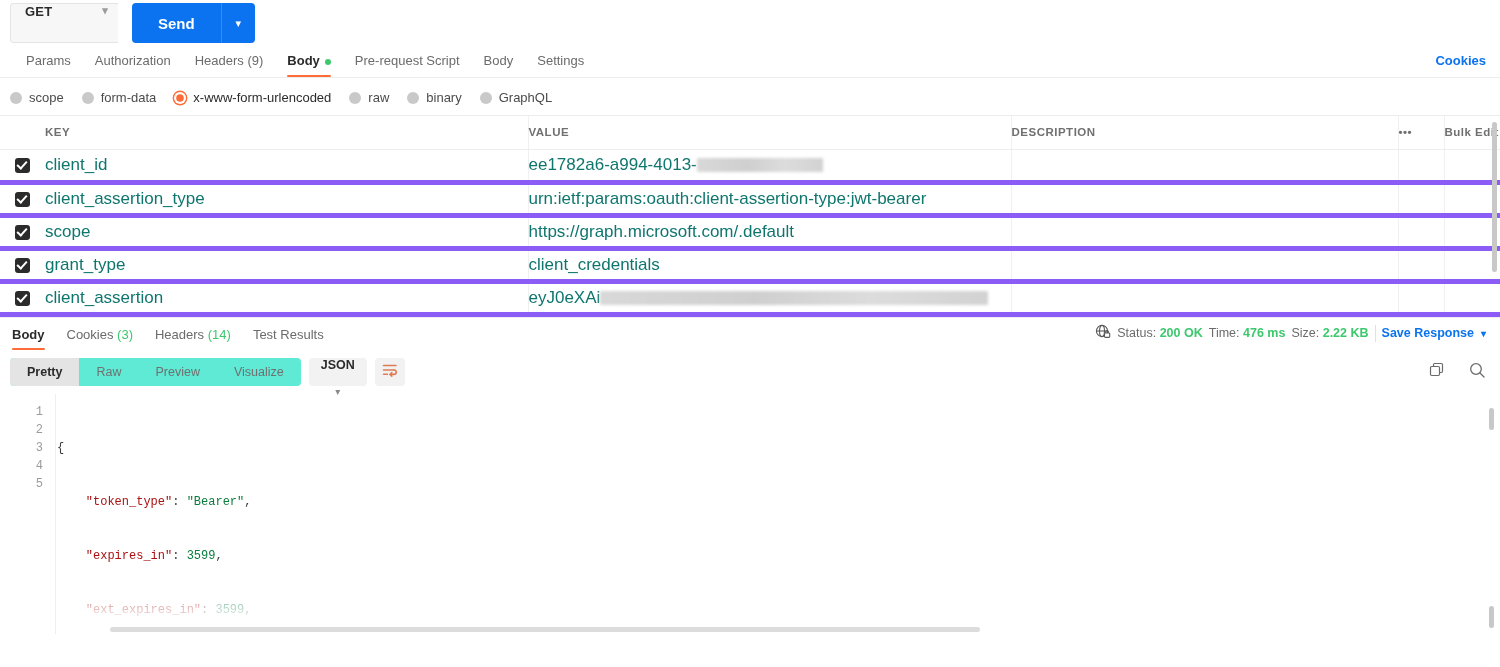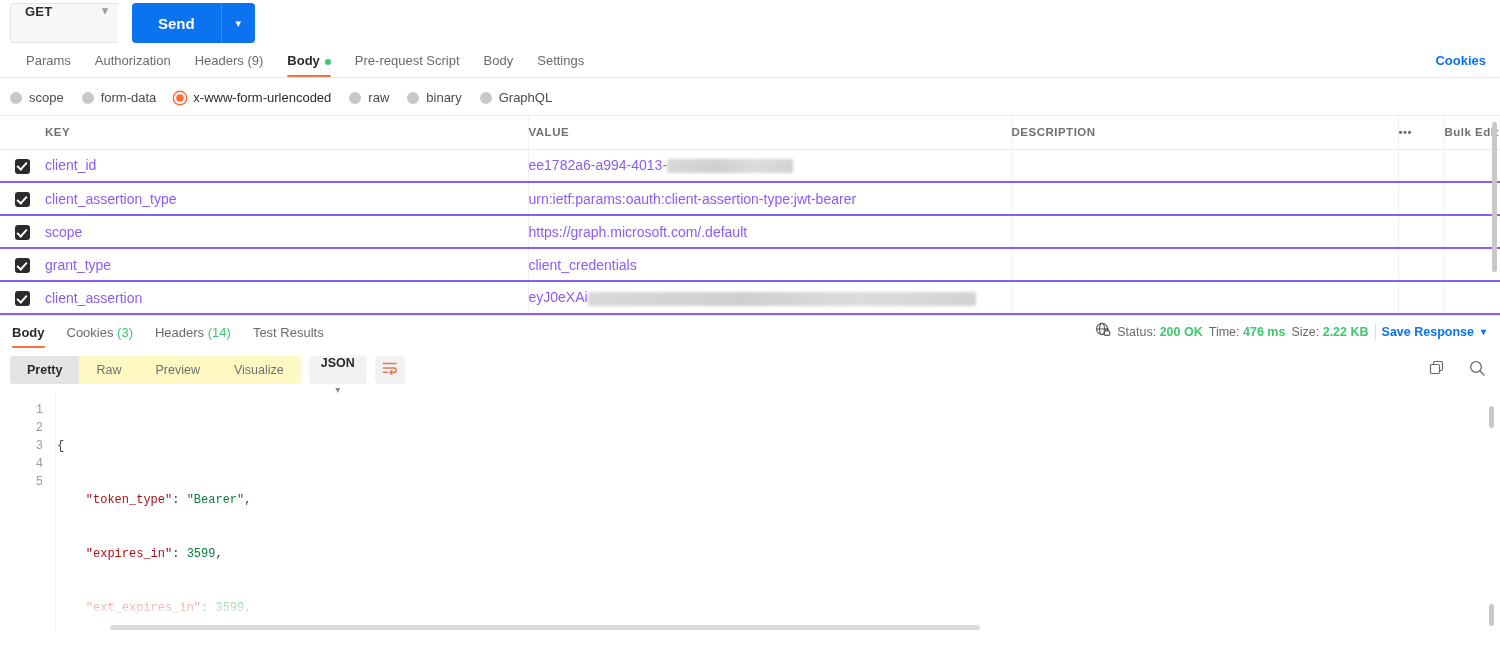--- a/index.html
+++ b/index.html
@@ -99,22 +99,22 @@
   
   .tablewrap { border-top:1px solid #ededed; position:relative; }
   table.params { width: 1494px; border-collapse: collapse; table-layout: fixed; }
   table.params th {
     font-size: 11.5px; font-weight: 600; color:#707070; letter-spacing:.5px;
     text-align:left; padding: 10px 0 10px 0; height:33px;
     border-bottom:1px solid #ededed; border-right:1px solid #f0f0f0;
     background:#fff;
   }
   table.params td {
-    font-size: 14px; color:#8b5cf6; height:33px;
-    border-bottom:2px solid #8b5cf6; border-right:1px solid #f0f0f0;
+    font-size: 17px; color:#0f766e; height:33px;
+    border-bottom:5px solid #8b5cf6; border-right:1px solid #f0f0f0;
     padding: 0; vertical-align: middle;
   }
   .col-check { width: 45px; }
   .col-key   { width: 483px; }
   .col-val   { width: 483px; }
   .col-desc  { width: 387px; }
   .col-dots  { width: 46px; }
   .col-bulk  { width: 96px; border-right:none !important; }
   th.col-check { border-right:none !important; }
   td.col-check { border-right:none !important; text-align:center; }
@@ -152,21 +152,21 @@
   }
   .cnt { color:#3dc86e; }
   .meta { margin-left:auto; display:flex; align-items:center; gap:6px; padding-bottom:7px; font-size:12.5px; color:#5a5a5a; }
   .meta .good { color:#3dc86e; font-weight:600; }
   .meta .lbl { color:#6b6b6b; }
   .meta-sep { width:1px; height:17px; background:#e0e0e0; }
   .save-resp { color:#0b72f0; font-weight:700; font-size:12.5px; cursor:pointer; display:flex; align-items:center; gap:7px; }
 
   
   .viewbar { display:flex; align-items:center; gap:8px; padding: 8px 14px 8px 10px; }
-  .seg { display:flex; background:#fef9c3; border-radius:4px; overflow:hidden; height:28px; }
+  .seg { display:flex; background:#5eead4; border-radius:4px; overflow:hidden; height:28px; }
   .seg-item {
     font-size:12.5px; color:#707070; padding: 0 17px;
     display:flex; align-items:center; cursor:pointer;
   }
   .seg-item.active { background:#e4e4e4; color:#2b2b2b; font-weight:600; }
   .fmt-select {
     display:flex; align-items:center; gap:14px; background:#f2f2f2;
     height:28px; border-radius:4px; padding: 0 12px;
     font-size:12.5px; color:#2b2b2b; font-weight:600; cursor:pointer;flex-direction:column;
   }

